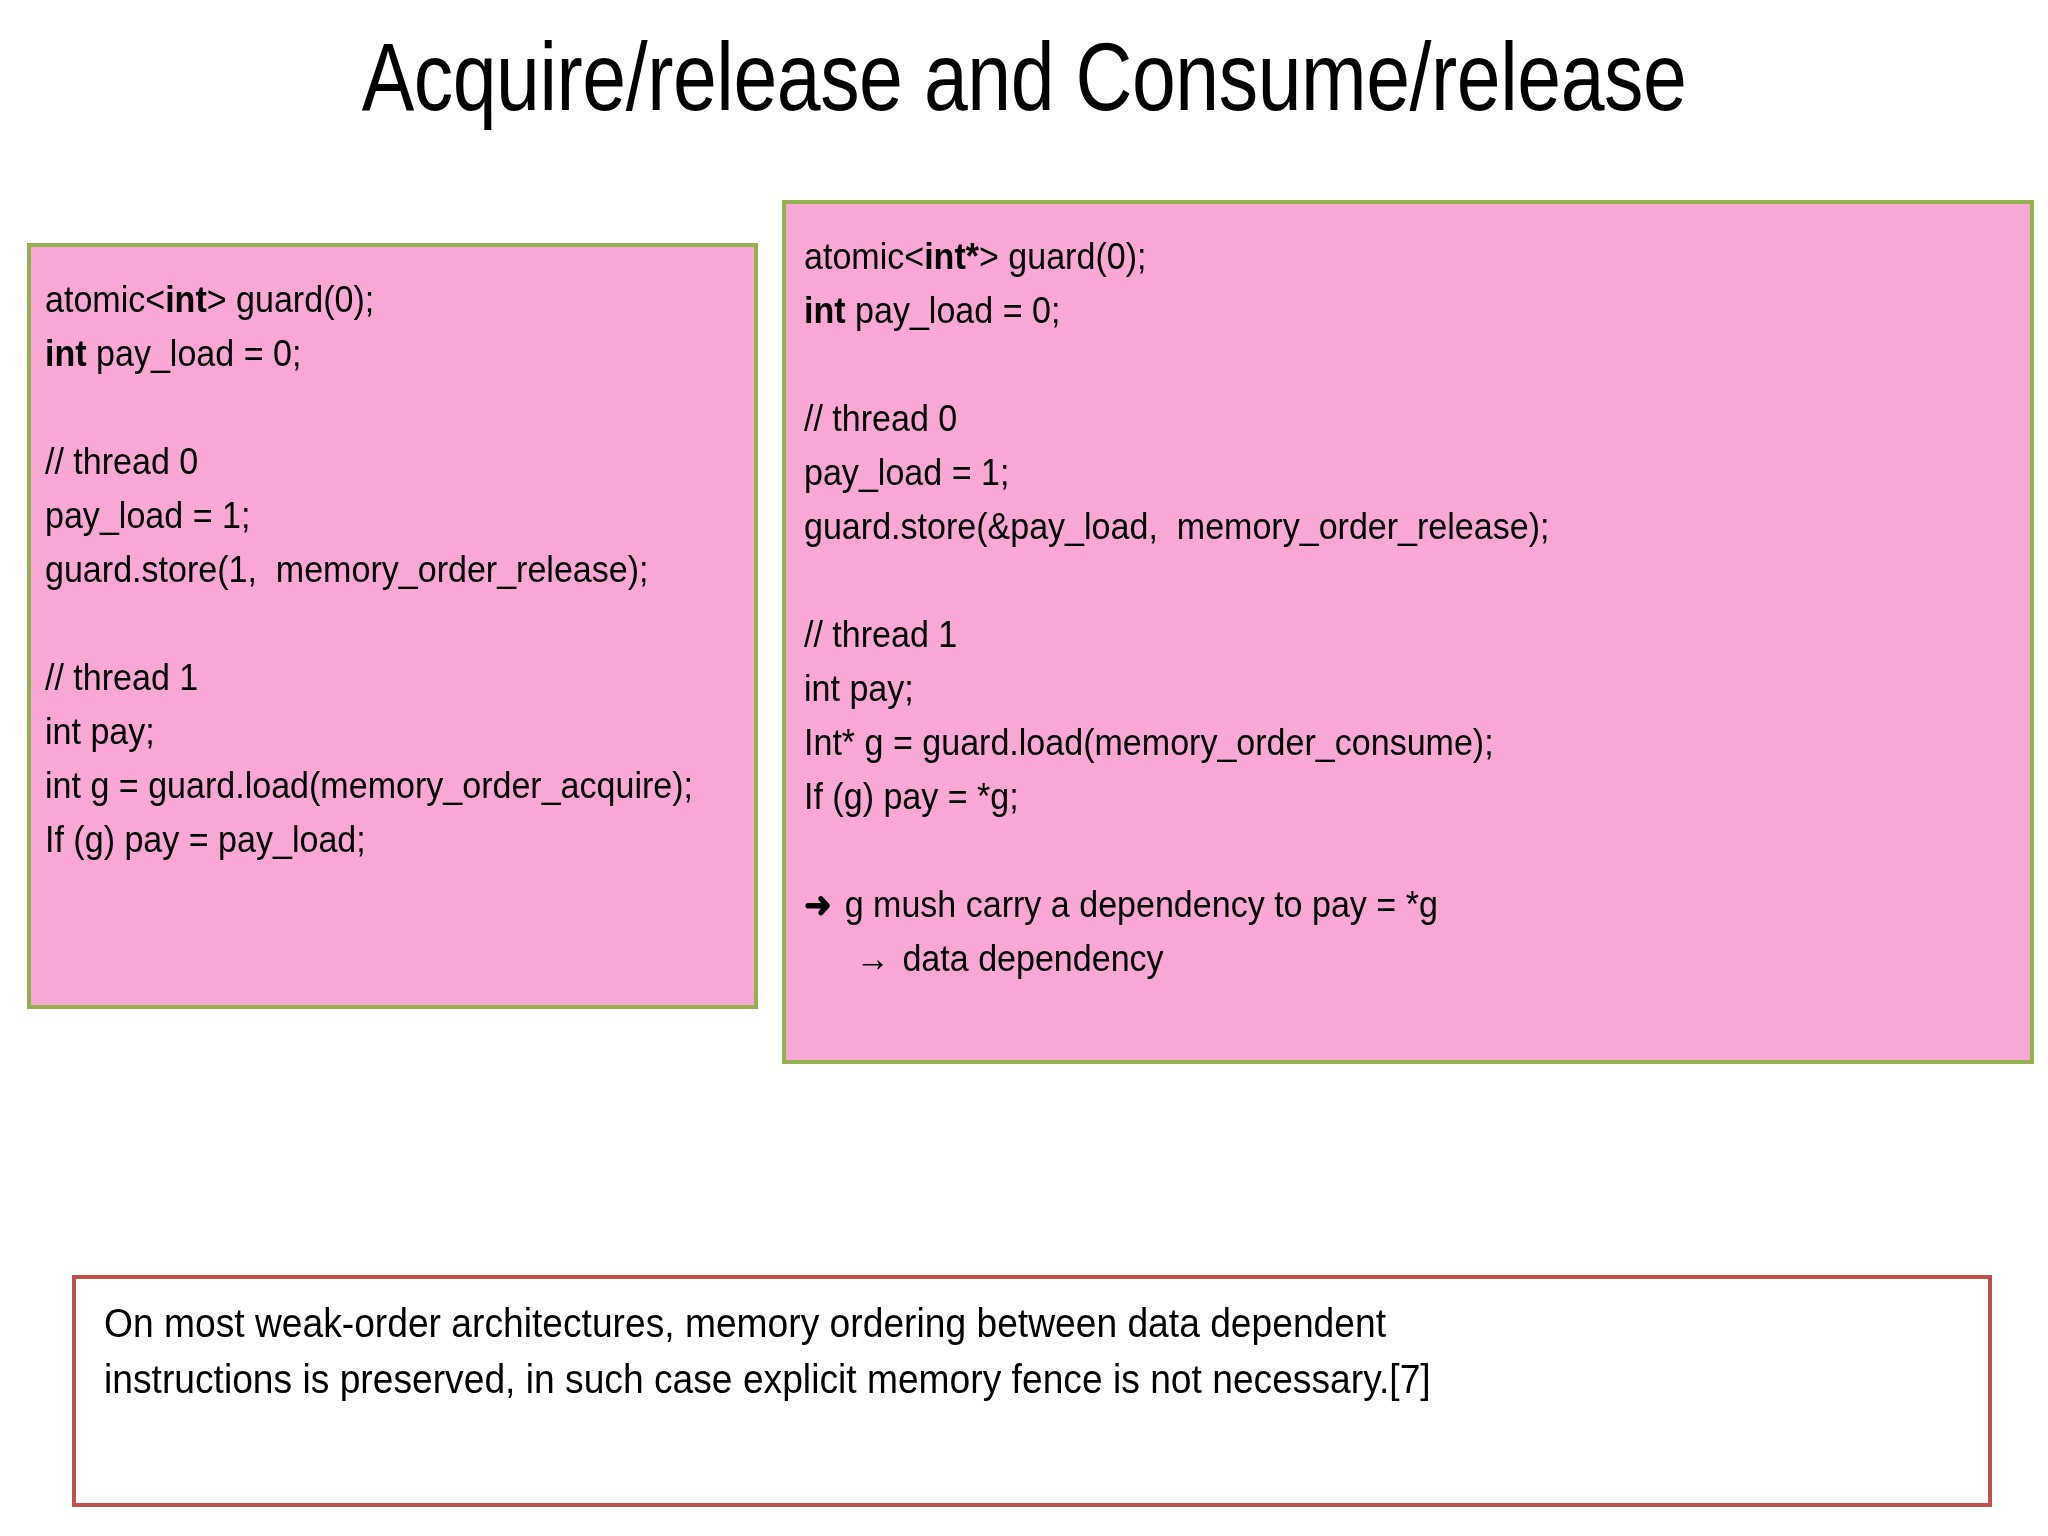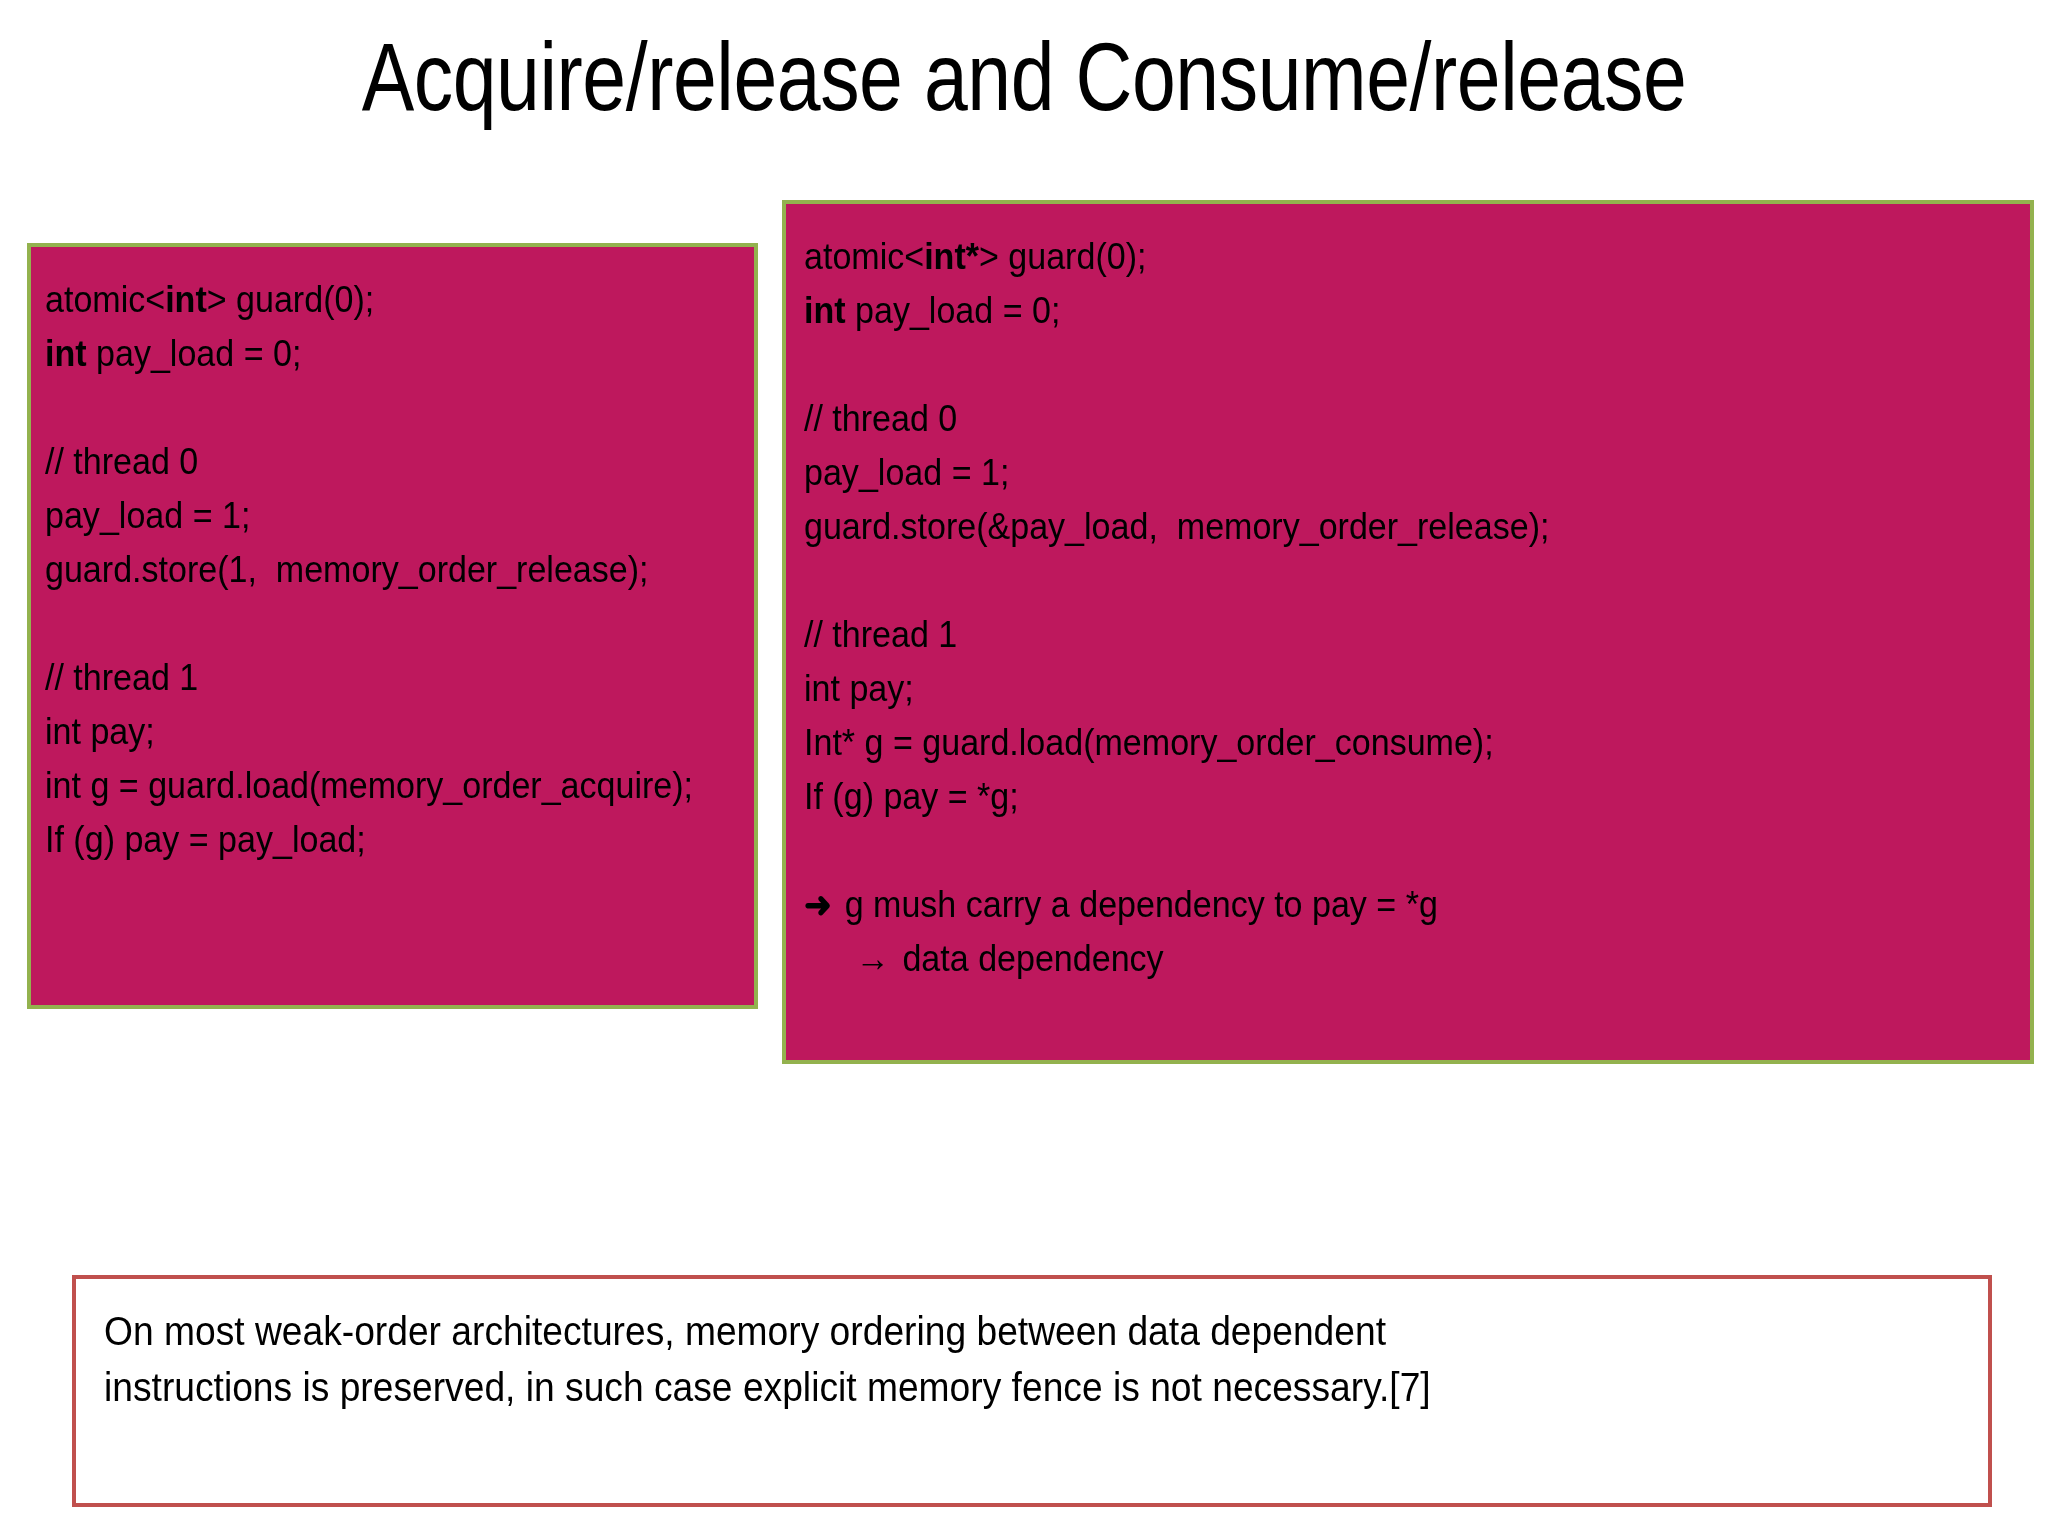--- a/index.html
+++ b/index.html
@@ -32,21 +32,21 @@
     transform-origin: 50% 0;
     white-space: nowrap;
     color: #000000;
   }
 
   
   .code-box {
     position: absolute;
     box-sizing: border-box;
     border: 4px solid #93b24e;
-    background: #be185d;
+    background: #f9a8d4;
   }
   .code-box.left {
     left: 27px;
     top: 243px;
     width: 731px;
     height: 766px;
     padding: 26px 4px 0 14px;
   }
   .code-box.right {
     left: 782px;
@@ -99,21 +99,21 @@
   
   .note-box {
     position: absolute;
     box-sizing: border-box;
     left: 72px;
     top: 1275px;
     width: 1920px;
     height: 232px;
     border: 4px solid #c0504d;
     background: #ffffff;
-    padding: 24px 28px 0 28px;
+    padding: 16px 28px 0 28px;
   }
   .note-text {
     font-family: "Liberation Sans", sans-serif;
     font-size: 40px;
     line-height: 56px;
     transform: scaleX(0.93);
     transform-origin: 0 50%;
     color: #000000;
   }
 </style>

